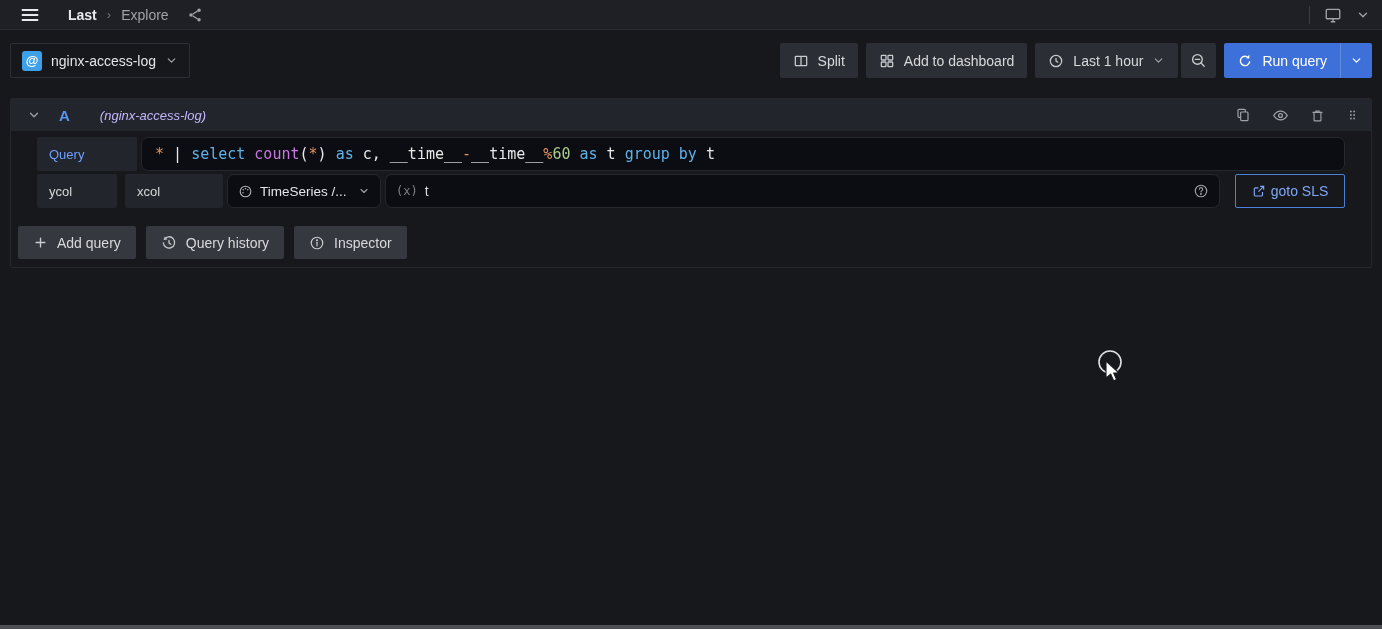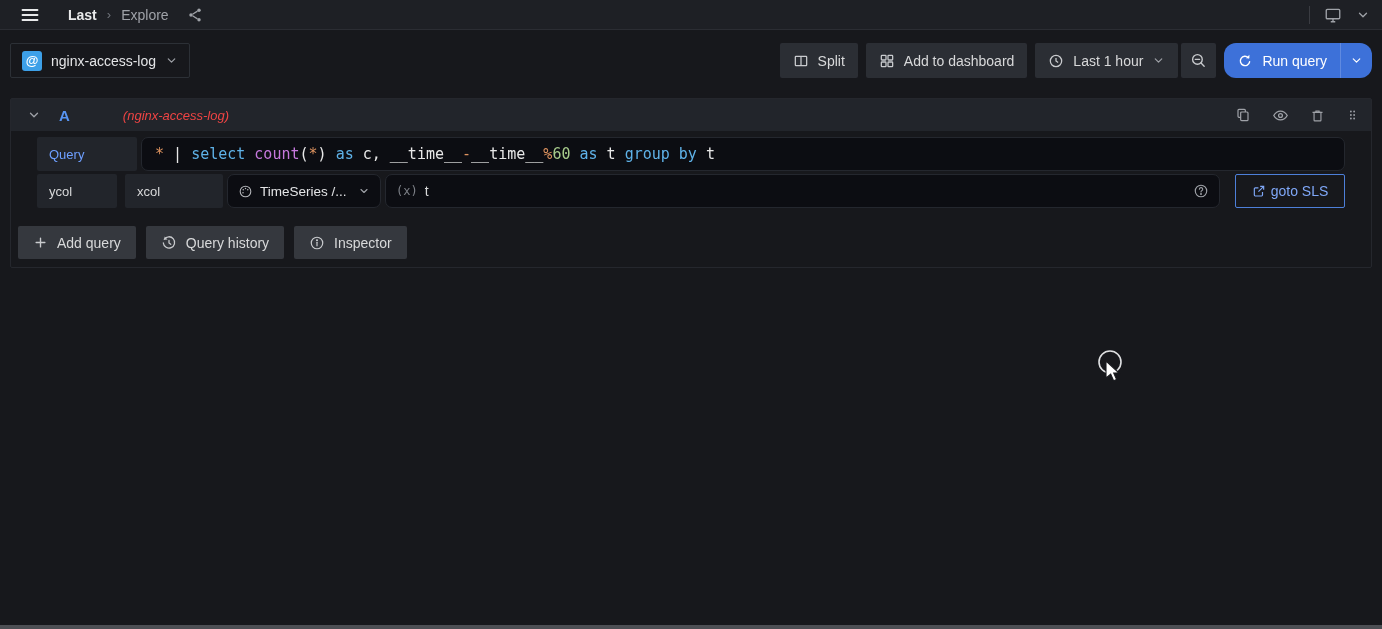--- a/index.html
+++ b/index.html
@@ -47,39 +47,39 @@
   .tb-btn {
     height:35px; background:#2b2e34; border:none; border-radius:2px;
     display:flex; align-items:center; gap:9px; padding:0 13px;
     color:#d8d9da; font-weight:500; font-size:14px; cursor:pointer;
     font-family:inherit;
   }
   .tb-btn .ic { color:#c9cbce; }
   .tb-icon-btn { padding:0 9px; }
   .timegroup { display:flex; gap:3px; }
   .run-query {
-    height:35px; background:#3d71d9; border-radius:12px; display:flex;
+    height:35px; background:#3d71d9; border-radius:2px; display:flex;
     align-items:center; color:#fff; cursor:pointer; overflow:hidden;
   }
   .run-main { display:flex; align-items:center; gap:9px; padding:0 13px; font-weight:500; }
   .run-sep { width:1px; height:35px; background:rgba(255,255,255,0.18); }
   .run-caret { padding:0 9px; display:flex; align-items:center; height:35px; }
 
   
   .panel {
     margin:20px 10px 0; border:1px solid #25272d; border-radius:2px;
     padding-bottom:8px; background:#17181c;
   }
   .panel-header {
     height:32px; background:#22252b; display:flex; align-items:center;
     padding:0 12px; gap:14px;
   }
   .collapse-ic { color:#9fa2a8; cursor:pointer; padding:0 4px; }
   .ref-id { color:#5794f2; font-weight:700; font-size:15px; cursor:pointer; }
-  .ds-hint { color:#ef4444; font-style:italic; font-size:13px; margin-left:39px;text-align:right; }
+  .ds-hint { color:#c4b5fd; font-style:italic; font-size:13px; margin-left:16px;text-align:right; }
   .header-icons { margin-left:auto; display:flex; align-items:center; gap:21px; color:#9fa2a8; }
   .header-icons > span { cursor:pointer; display:flex; }
 
   .rows { padding:3px 26px 0; }
   .qrow { display:flex; height:34px; margin-top:3px; }
   .chip {
     background:#22252b; border-radius:2px; display:flex; align-items:center;
     padding:0 12px; font-size:13px; font-weight:500; flex:none;
   }
   .chip-query { width:100px; color:#6e9fff; margin-right:4px; }

